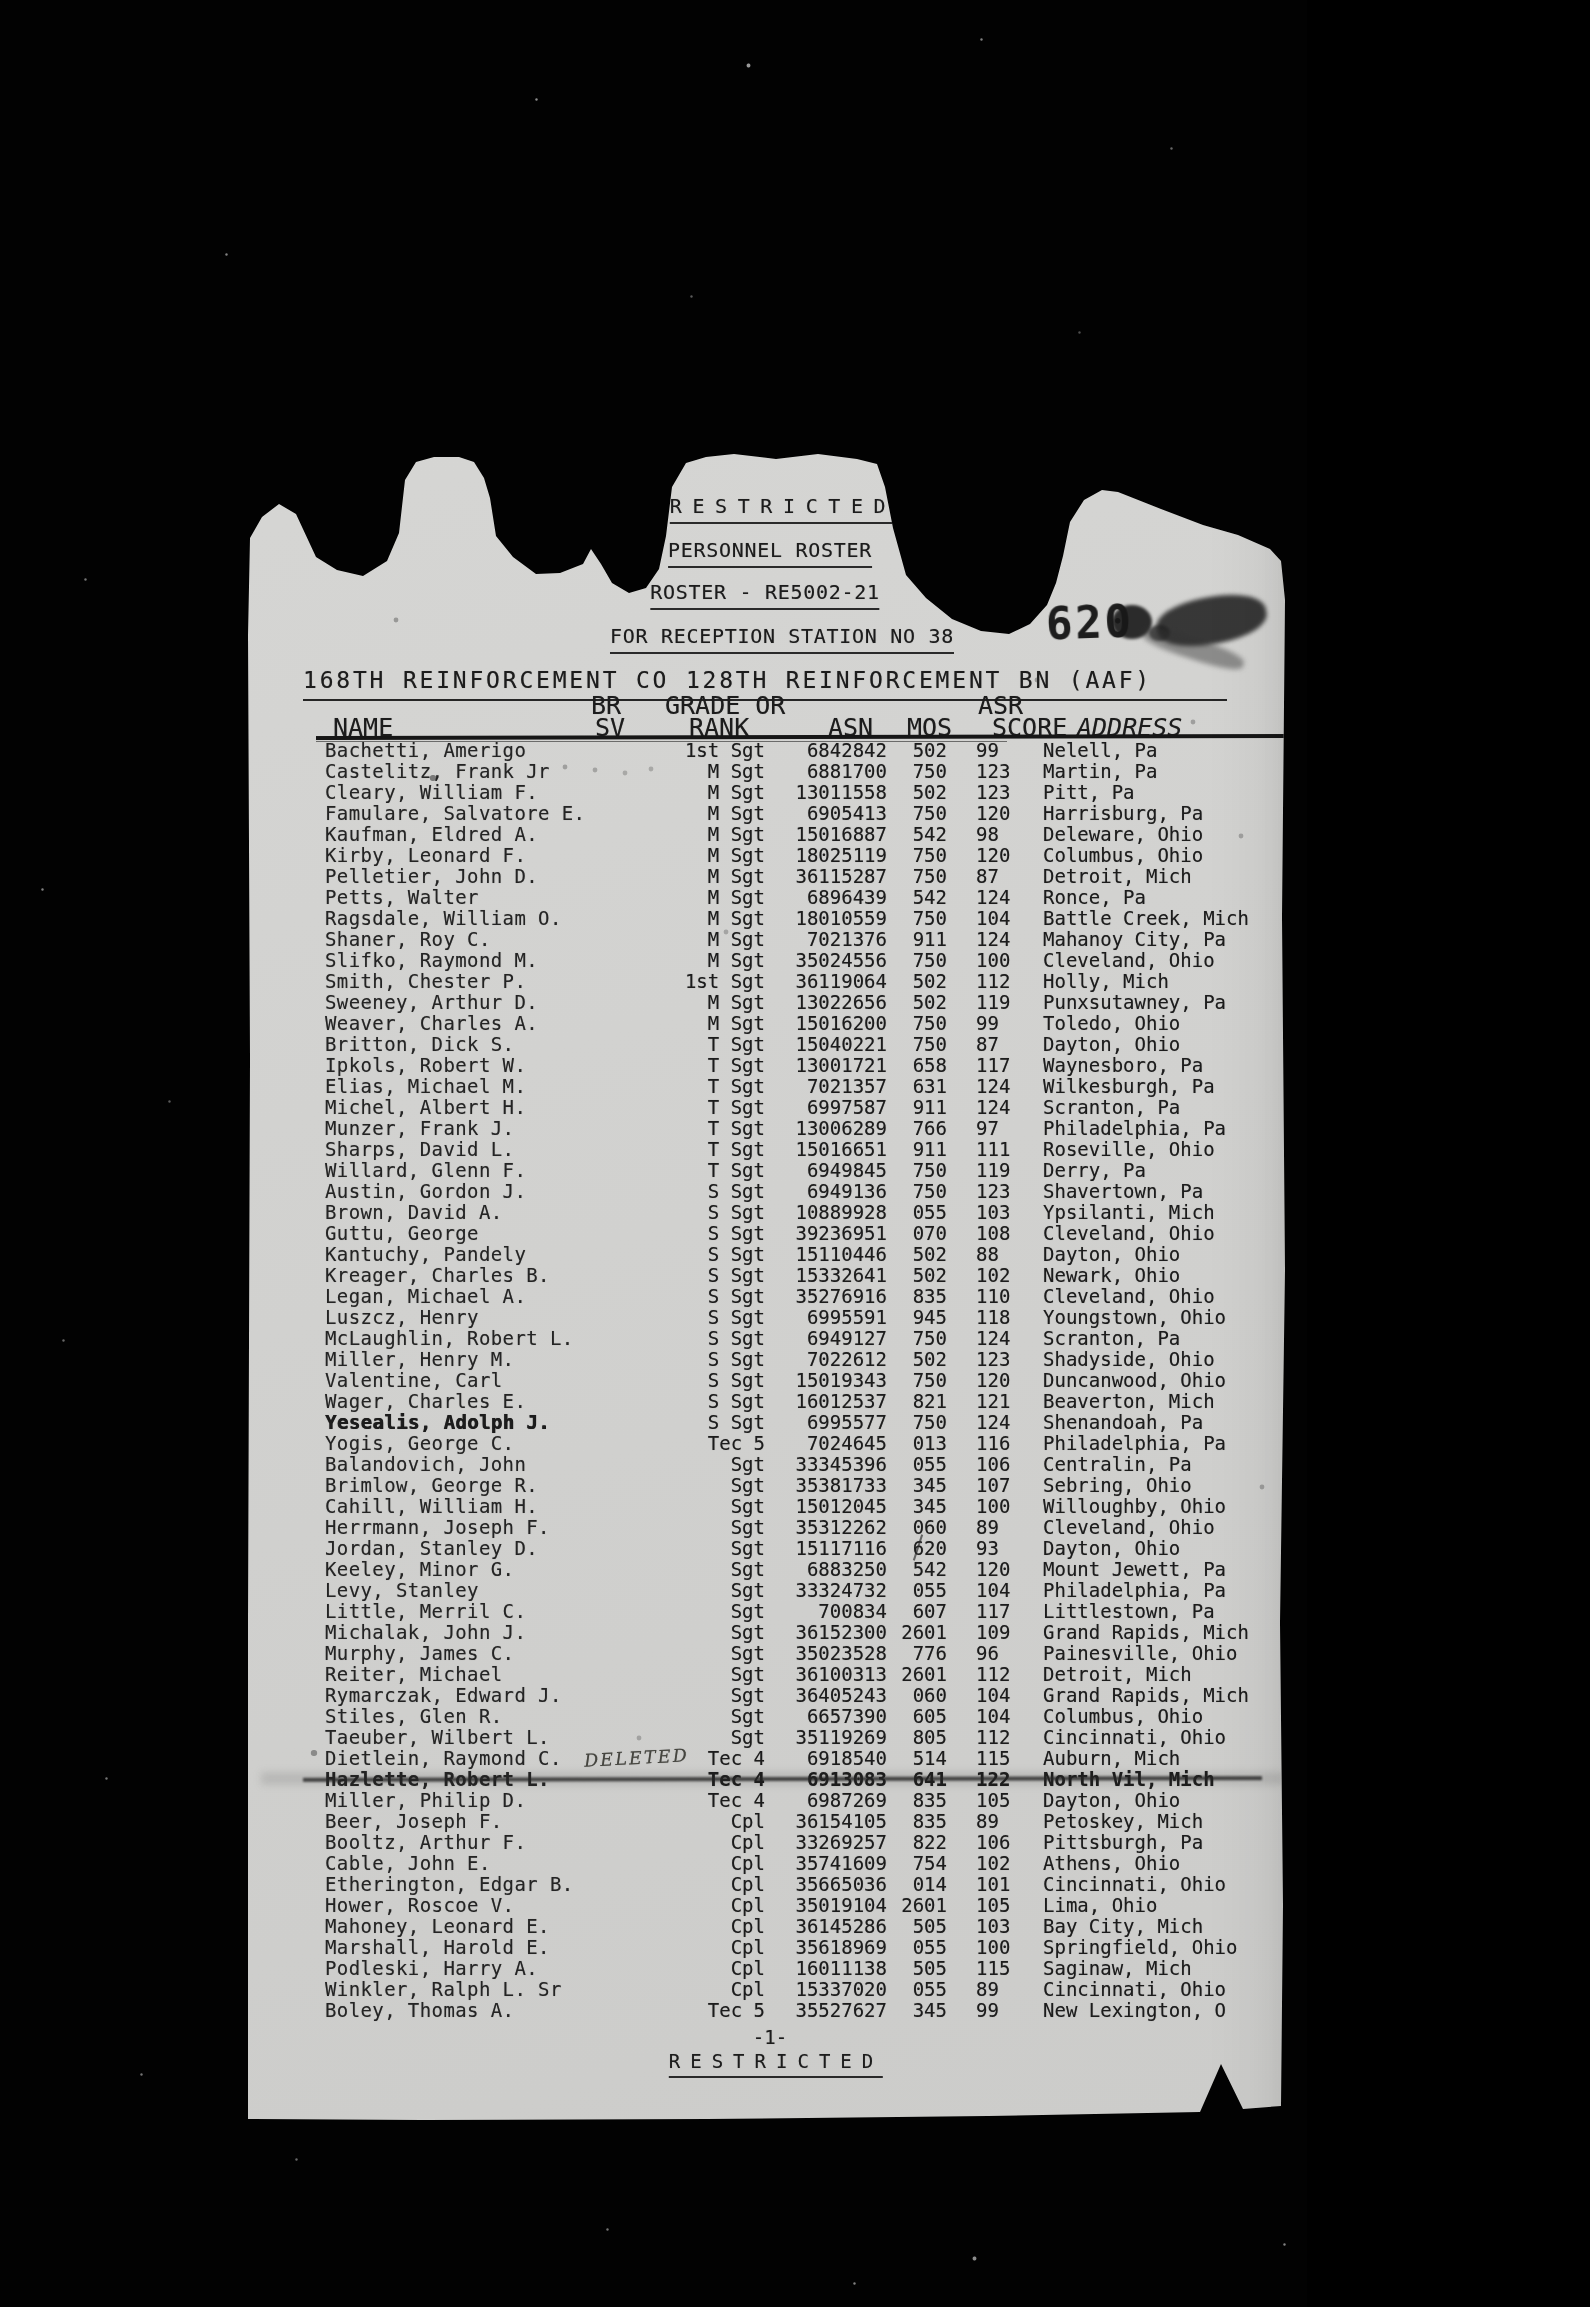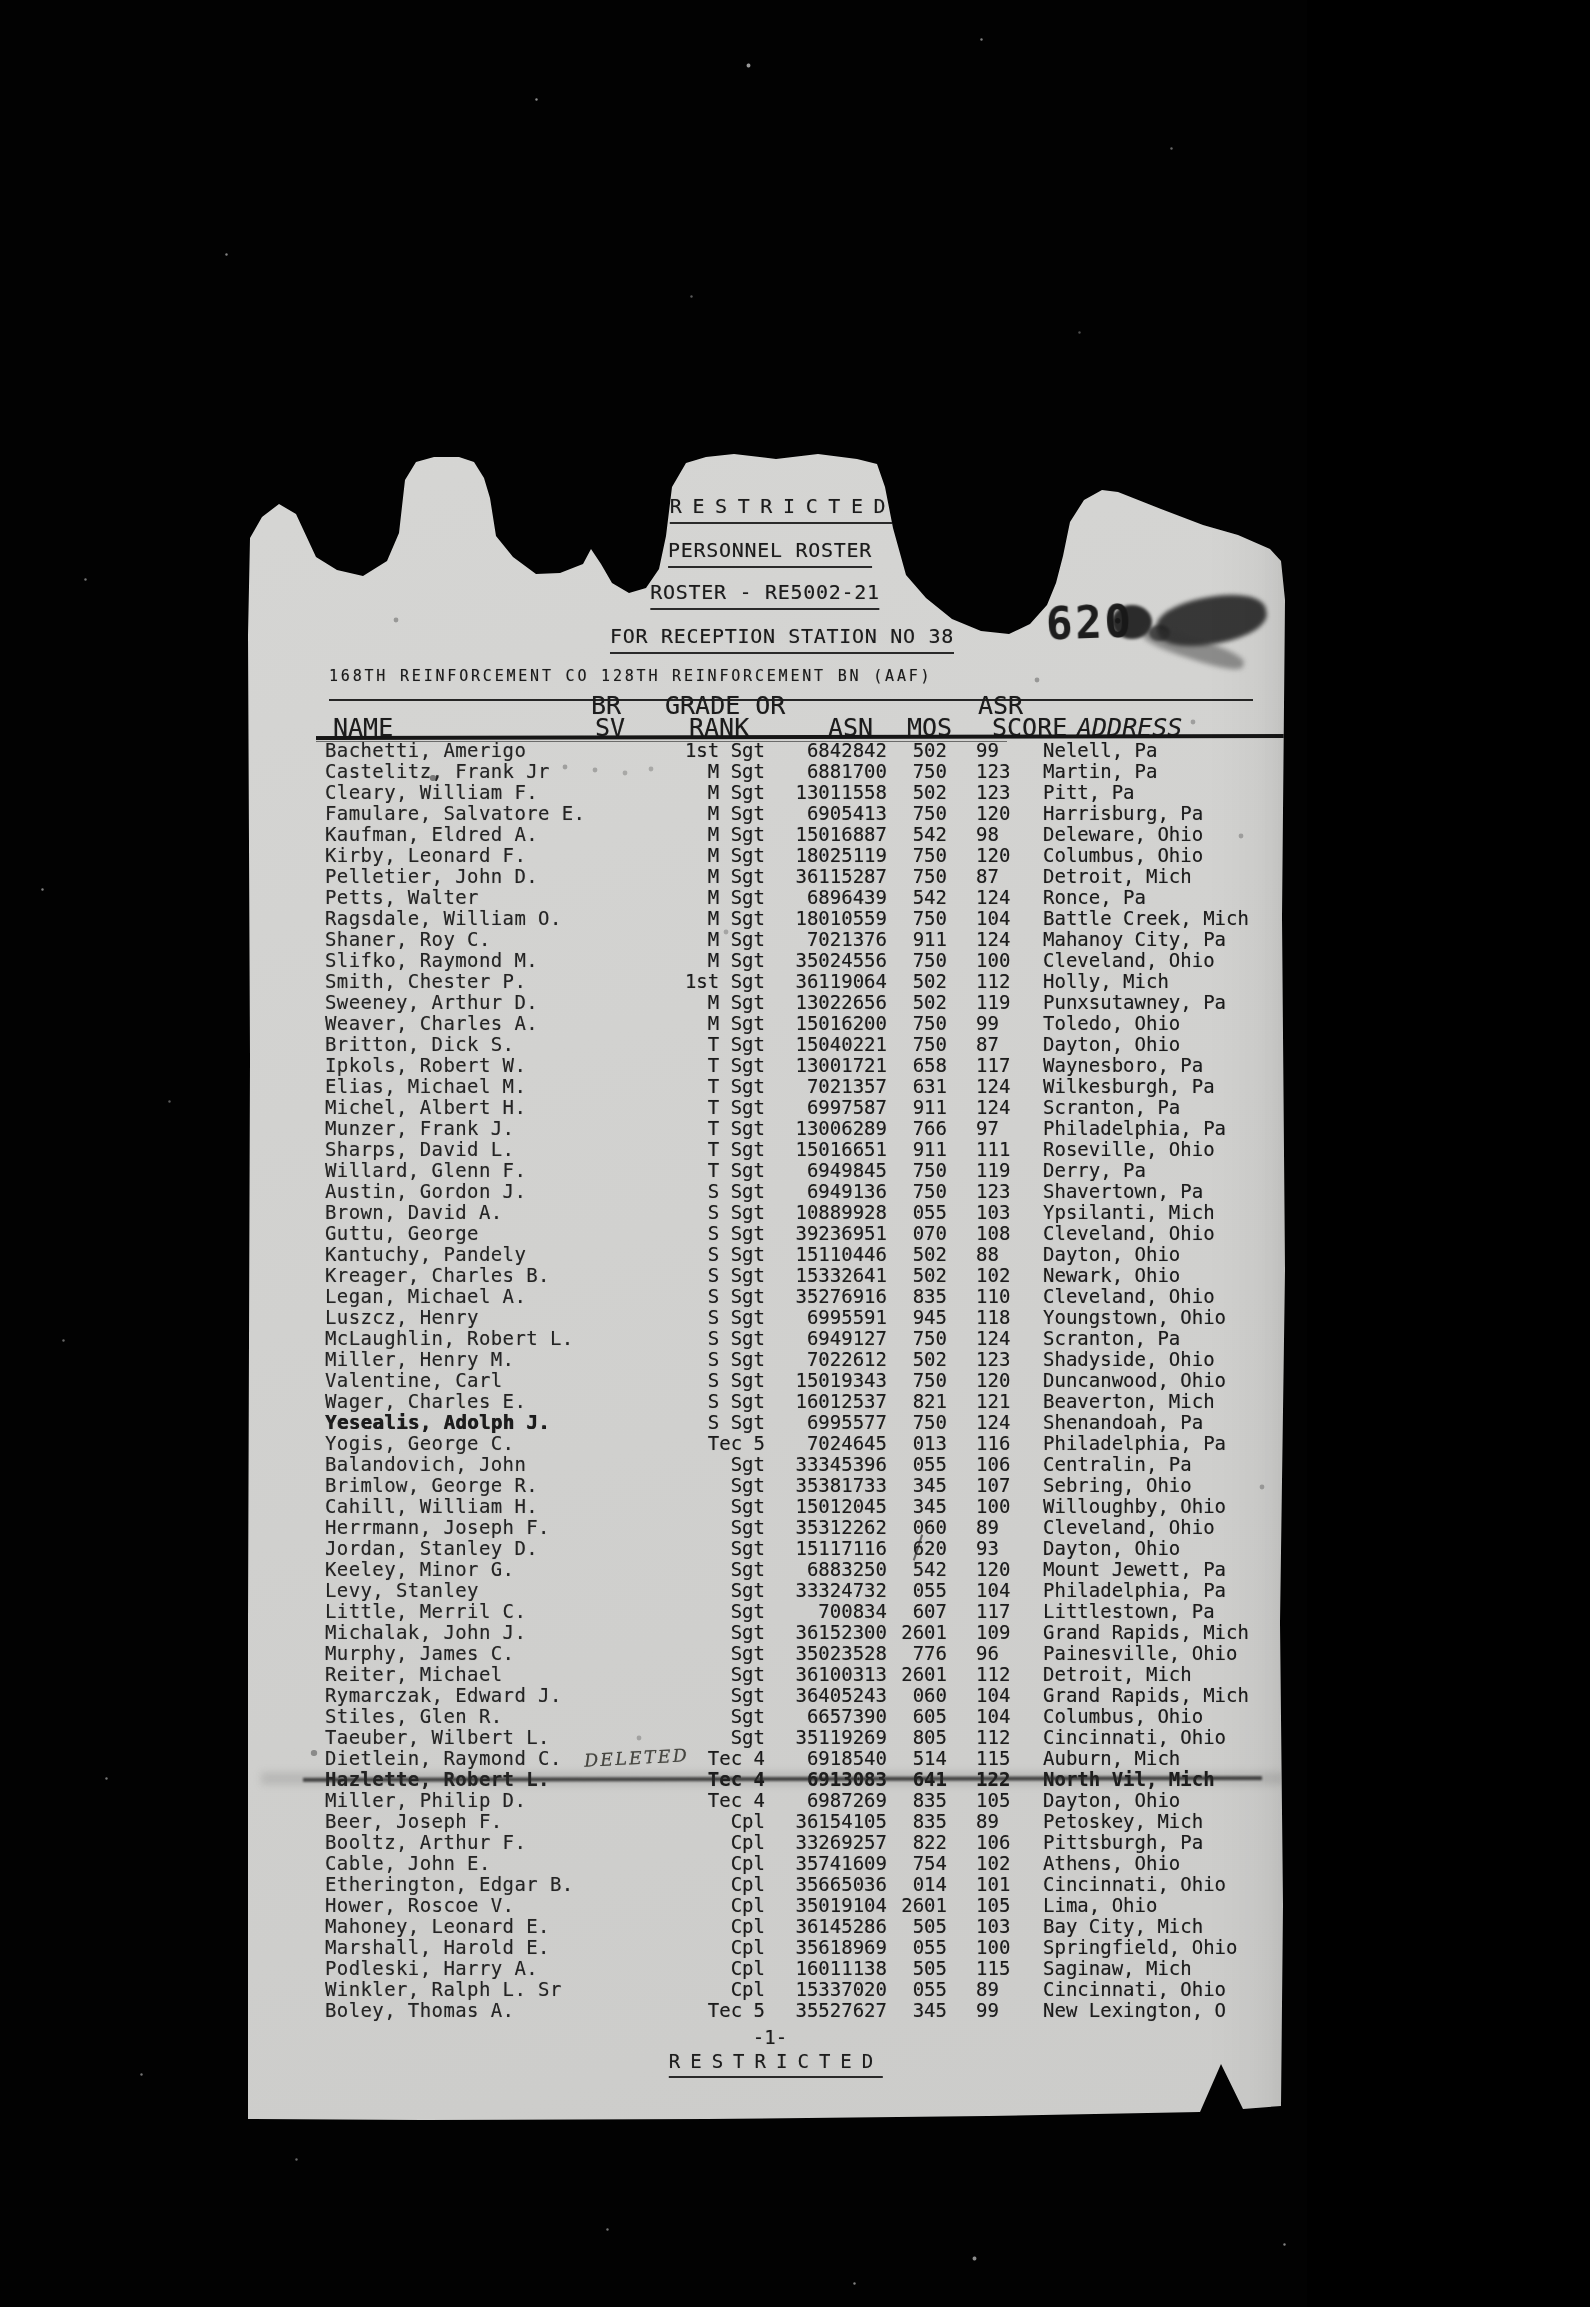--- a/index.html
+++ b/index.html
@@ -41,22 +41,22 @@
       1161px 509px, 1203px 525px, 1238px 535px, 1270px 549px, 1281px 561px,
       1285px 600px, 1282px 917px, 1285px 1270px, 1280px 1623px, 1283px 1905px, 1281px 2106px,
       1243px 2109px, 1221px 2064px, 1200px 2112px,
       988px 2116px, 706px 2119px, 423px 2120px);}
   .paper::after{content:'';position:absolute;inset:0;
     box-shadow:inset 0 0 99px rgba(0,0,0,.20), inset 0 -21px 49px rgba(0,0,0,.10);}
   .paper *{color:#1c1c1c;text-shadow:0 0 0.7px rgba(25,25,25,.45);}
   .title{position:absolute;transform:translateX(-50%);font-size:20px;white-space:nowrap;}
   .ul{border-bottom:2.8px solid rgba(18,18,18,.88);padding-bottom:4.2px;}
   .spaced{letter-spacing:10.6px;}
-  .unit-line{position:absolute;left:329px;top:667px;width:924px;font-size:15px;
-    letter-spacing:2.8px;border-bottom:2.8px solid rgba(18,18,18,.9);padding-bottom:14px;white-space:nowrap;}
+  .unit-line{position:absolute;left:303px;top:667px;width:924px;font-size:23px;
+    letter-spacing:2.8px;border-bottom:2.8px solid rgba(18,18,18,.9);padding-bottom:6px;white-space:nowrap;}
   .hdr{position:absolute;font-size:25px;white-space:nowrap;}
   .rule{position:absolute;left:316px;top:735px;width:989px;height:3.5px;
     background:#161616;transform:rotate(-0.12deg);filter:blur(0.3px);}
   .rule2{position:absolute;left:316px;top:741px;width:691px;height:1.4px;
     background:rgba(22,22,22,.55);}
   
   #rows{position:absolute;left:0;top:739px;width:1590px;}
   .row{position:relative;height:21px;font-size:19px;white-space:nowrap;}
   .cell{position:absolute;top:0;}
   .c-name{left:325px;letter-spacing:0.4px;color:rgba(28,28,28,.92);}

